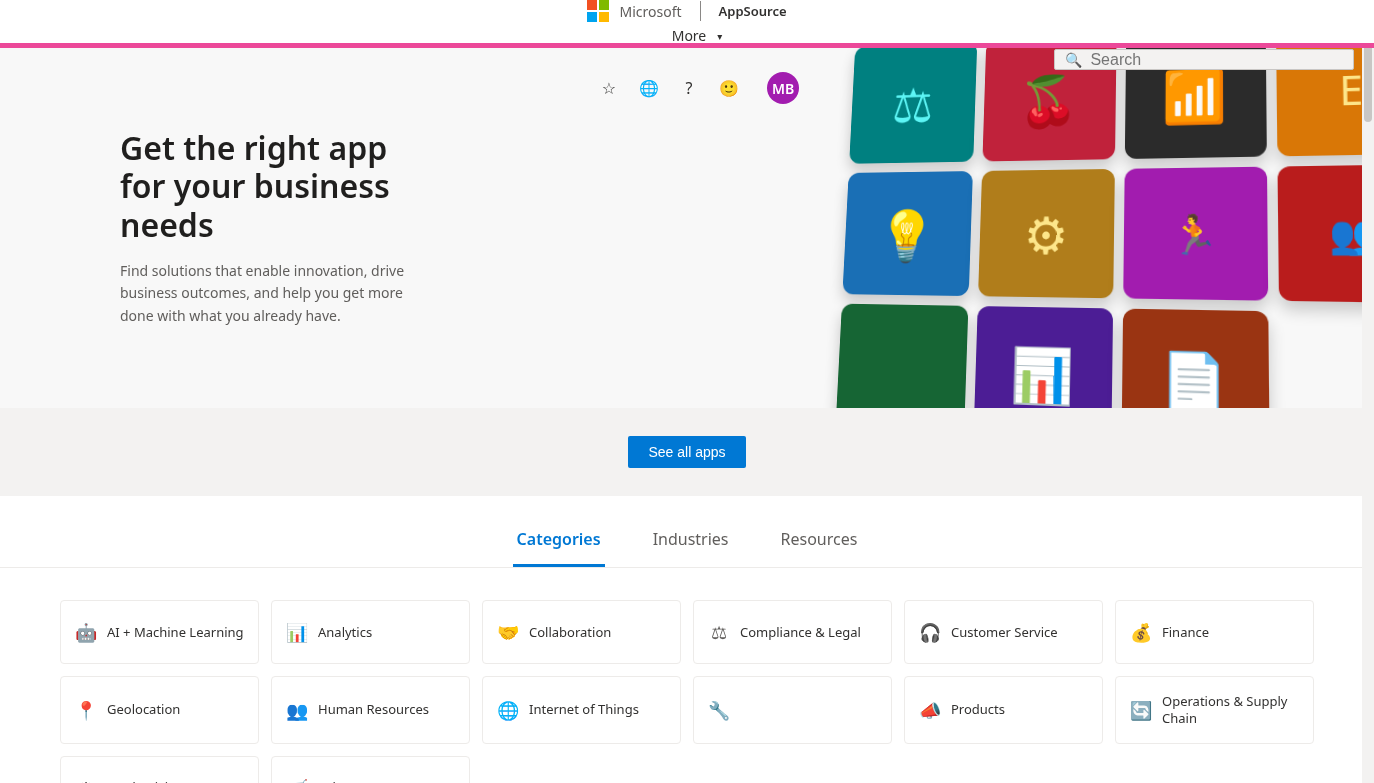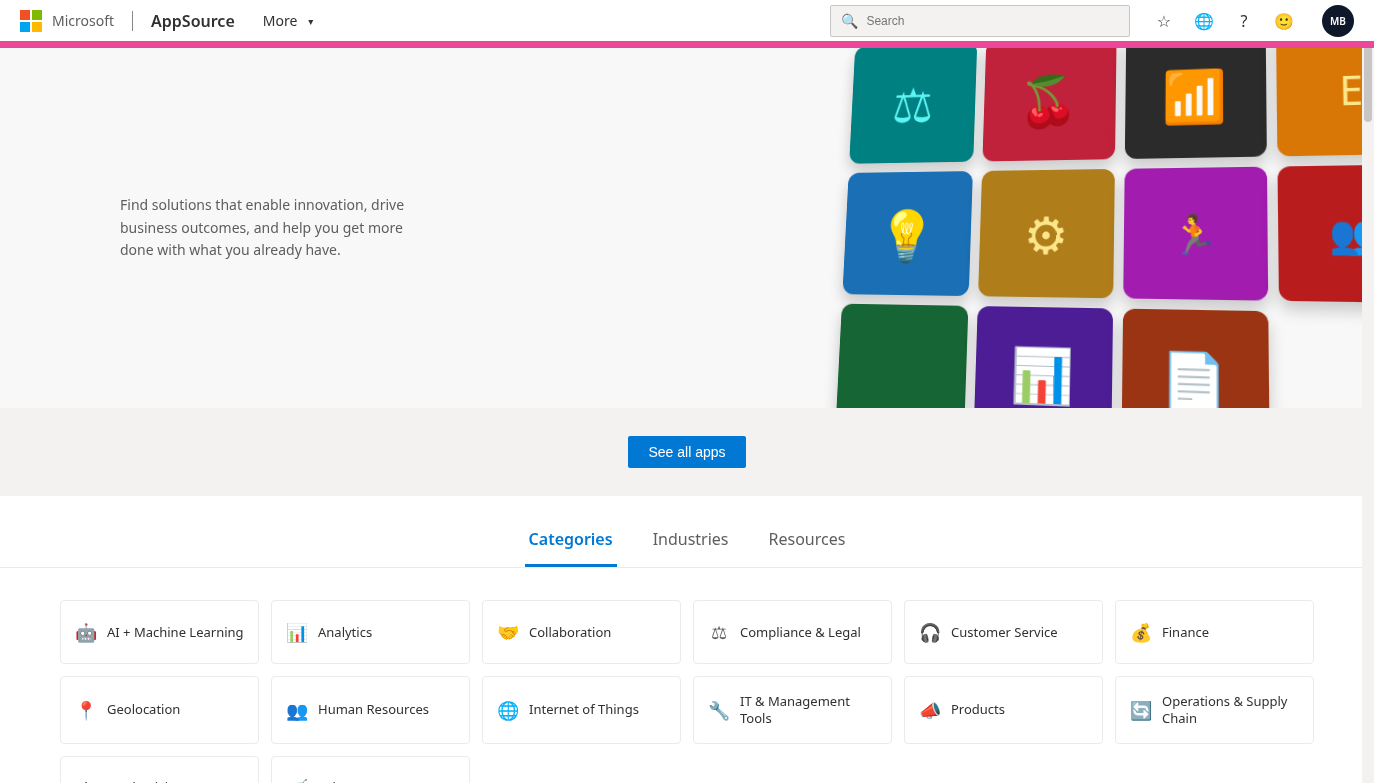--- a/index.html
+++ b/index.html
@@ -4,25 +4,26 @@
   <style>
     * { box-sizing: border-box; margin: 0; padding: 0; }
     body { font-family: 'Segoe UI', system-ui, sans-serif; background: #fff; color: #323130; overflow-x: hidden; }
 
     
     .header {
       display: flex;
       align-items: center;
       padding: 0 20px;
       height: 48px;
-      border-bottom: 7px solid #ec4899;
+      border-bottom: 5px solid #ec4899;
       background: #fff;
       position: sticky;
       top: 0;
       z-index: 100;
+      flex-direction: column;
     }
     .header-logo {
       display: flex;
       align-items: center;
       gap: 10px;
     }
     .ms-logo {
       display: grid;
       grid-template-columns: 1fr 1fr;
       grid-template-rows: 1fr 1fr;
@@ -35,21 +36,21 @@
     .ms-logo-sq:nth-child(2) { background: #7fba00; }
     .ms-logo-sq:nth-child(3) { background: #00a4ef; }
     .ms-logo-sq:nth-child(4) { background: #ffb900; }
     .header-brand-sep {
       width: 1px;
       height: 20px;
       background: #8a8886;
       margin: 0 8px;
     }
     .header-app-name {
-      font-size: 16px;
+      font-size: 13px;
       font-weight: 600;
       color: #323130;
     }
     .header-more {
       display: flex;
       align-items: center;
       gap: 11px;
       margin-left: 20px;
       font-size: 14px;
       color: #323130;
@@ -67,21 +68,21 @@
       border-radius: 2px;
       padding: 0 10px;
       width: 300px;
       height: 32px;
       gap: 8px;
     }
     .header-search input {
       border: none;
       background: transparent;
       outline: none;
-      font-size: 12px;
+      font-size: 16px;
       color: #605e5c;
       width: 100%;
     }
     .search-icon { color: #605e5c; font-size: 14px; }
     .header-actions {
       display: flex;
       align-items: center;
       gap: 4px;
       margin-left: 16px;
     }
@@ -93,26 +94,26 @@
       justify-content: center;
       border-radius: 50%;
       cursor: pointer;
       font-size: 16px;
       color: #323130;
     }
     .header-avatar {
       width: 32px;
       height: 32px;
       border-radius: 50%;
-      background: #0f172a;
+      background: #a21caf;
       color: #fff;
       display: flex;
       align-items: center;
       justify-content: center;
-      font-size: 10px;
+      font-size: 14px;
       font-weight: 600;
       cursor: pointer;
       margin-left: 16px;
     }
     .header-ms-text {
       font-size: 14px;
       font-weight: 400;
       color: #605e5c;
     }
 
@@ -202,21 +203,21 @@
       border-radius: 2px;
       cursor: pointer;
       font-weight: 500;
     }
 
     
     .tabs-section {
       padding: 24px 80px 0;
       display: flex;
       justify-content: center;
-      gap: 32px;
+      gap: 44px;
       border-bottom: 1px solid #edebe9;
     }
     .tab {
       font-size: 16px;
       padding: 8px 4px 14px;
       cursor: pointer;
       color: #605e5c;
       border-bottom: 3px solid transparent;
       text-decoration: none;
     }
@@ -305,20 +306,21 @@
     <div class="header-action-btn" title="Favorites">☆</div>
     <div class="header-action-btn" title="Language">🌐</div>
     <div class="header-action-btn" title="Help">?</div>
     <div class="header-action-btn" title="Feedback">🙂</div>
     <div class="header-avatar">MB</div>
   </div>
 </header>
 
 <section class="hero">
   <div class="hero-content">
+    <h1 class="hero-title">Get the right app for your business needs</h1>
     <p class="hero-subtitle">Find solutions that enable innovation, drive business outcomes, and help you get more done with what you already have.</p>
   </div>
   <div class="hero-visual">
     <div class="keys-grid">
       <div class="key key-teal">⚖</div>
       <div class="key key-crimson" style="color:#f5a0a0;">🍒</div>
       <div class="key key-dark" style="color:#777;">📶</div>
       <div class="key key-orange" style="color:#fde68a; font-size:40px;">E</div>
       <div class="key key-blue" style="color:#7dd3fc;">💡</div>
       <div class="key key-gold" style="color:#fde68a;">⚙</div>
@@ -374,21 +376,20 @@
       <div class="category-card">
     <span class="category-icon">👥</span>
     <span class="category-label">Human Resources</span>
   </div>
       <div class="category-card">
     <span class="category-icon">🌐</span>
     <span class="category-label">Internet of Things</span>
   </div>
       <div class="category-card">
     <span class="category-icon">🔧</span>
-    <span class="category-label">IT &amp; Management Tools</span>
   </div>
       <div class="category-card">
     <span class="category-icon">📣</span>
     <span class="category-label">Products</span>
   </div>
       <div class="category-card">
     <span class="category-icon">🔄</span>
     <span class="category-label">Operations &amp; Supply Chain</span>
   </div>
       <div class="category-card">

